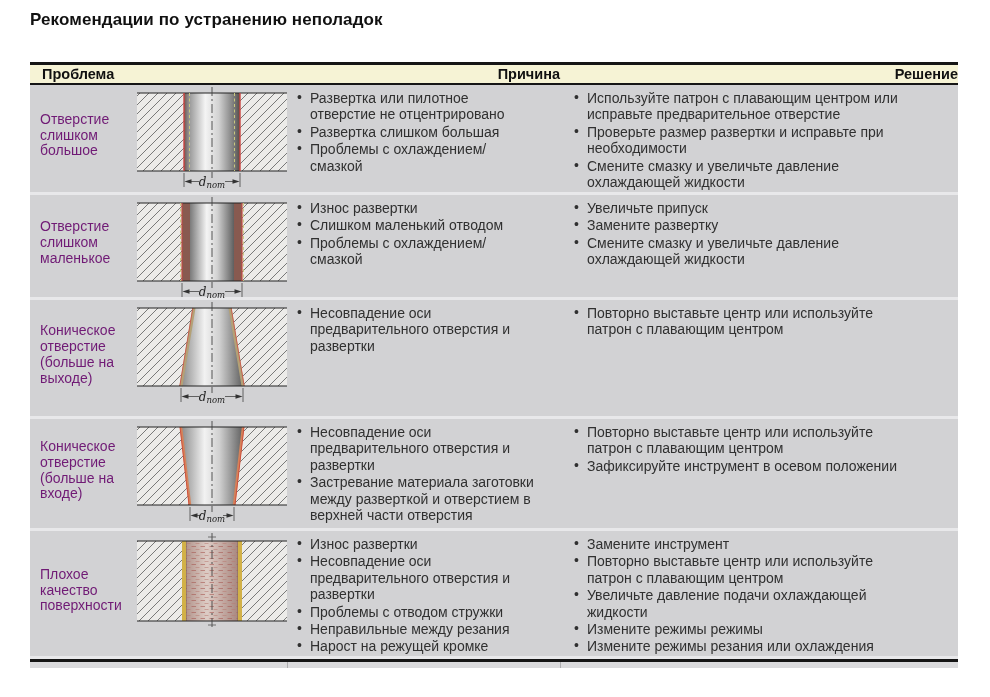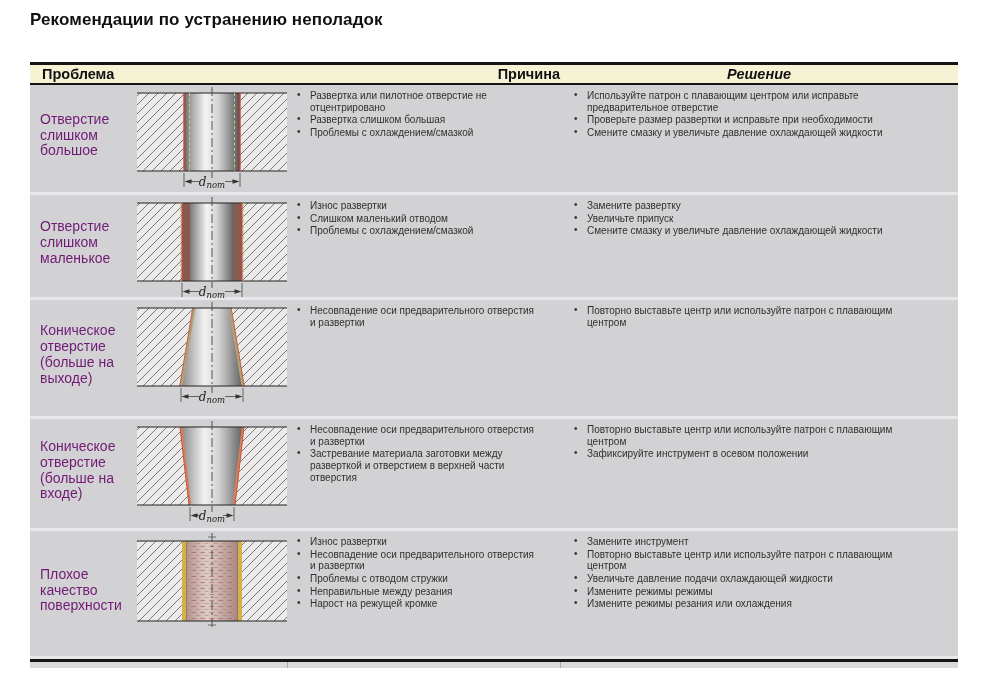--- a/index.html
+++ b/index.html
@@ -7,32 +7,32 @@
     font-family: "Liberation Sans", sans-serif; overflow: hidden; }
   .page { position: relative; width: 910px; height: 697px; }
   .page-title { position: absolute; left: 30px; top: 10px; font-size: 17px;
     font-weight: bold; color: #111; letter-spacing: 0.1px; }
   .table { position: absolute; left: 30px; top: 62px; width: 928px; }
   .thead { display: flex; align-items: center; height: 23px;
     background: #f6f3d5; border-top: 3px solid #151515;
     border-bottom: 2px solid #151515; font-weight: bold; font-size: 14.5px; color: #111; }
   .th-problem { width: 257px; padding-left: 12px; }
   .th-cause { width: 273px; text-align: right; }
-  .th-solution { flex: 1; text-align: center; font-style: italic; }
+  .th-solution { flex: 1; text-align: right; }
   .trow { display: flex; background: #d2d2d4; border-bottom: 3px solid #e8e8ea; }
   .trow:last-child { border-bottom: none; }
   .row-1 { height: 110px; } .row-2 { height: 105px; } .row-3 { height: 119px; }
   .row-4 { height: 112px; justify-content: space-between; } .row-5 { height: 128px; }
   .cell-problem { width: 257px; display: flex; }
   .problem-label { width: 107px; display: flex; align-items: center;
     padding: 0 4px 6px 10px; font-size: 14px; color: #701a75; line-height: 1.13; }
   .figure { width: 150px; padding-top: 2px; }
   .cell-cause { width: 273px; padding: 5px 0 0 8px; }
   .cell-solution { flex: 1; padding: 5px 0 0 12px; }
-  ul.bullets { list-style: none; font-size: 10px; color: #303030; line-height: 1.17; }
+  ul.bullets { list-style: none; font-size: 14px; color: #303030; line-height: 1.17; }
   .cell-cause ul.bullets li { max-width: 242px; }
   .cell-solution ul.bullets li { max-width: 348px; }
   ul.bullets li { position: relative; padding-left: 15px; margin-bottom: 1px; }
   ul.bullets li::before { content: "\2022"; position: absolute; left: 2px; top: -1px; }
   .tfoot-strip { position: relative; height: 9px; background: #dadadc;
     border-top: 3px solid #151515; }
   .tfoot-div { position: absolute; top: 0; bottom: 0; width: 1px; background: #adadaf; }
   .tfoot-div.d1 { left: 257px; } .tfoot-div.d2 { left: 530px; }
   svg text { font-family: "DejaVu Serif", serif; font-style: italic; fill: #222; }
 </style>
@@ -161,22 +161,22 @@
       </div>
       <div class="cell-cause">
         <ul class="bullets">
             <li>Износ развертки</li>
             <li>Слишком маленький отводом</li>
             <li>Проблемы с охлаждением/смазкой</li>
           </ul>
       </div>
       <div class="cell-solution">
         <ul class="bullets">
+            <li>Увеличьте припуск</li>
             <li>Замените развертку</li>
-            <li>Увеличьте припуск</li>
             <li>Смените смазку и увеличьте давление охлаждающей жидкости</li>
           </ul>
       </div>
     </div>
 
     <div class="trow row-3">
       <div class="cell-problem">
         <div class="problem-label">Коническое отверстие (больше на выходе)</div>
         <div class="figure">
           <svg viewBox="0 0 150 104" width="150" height="104">

